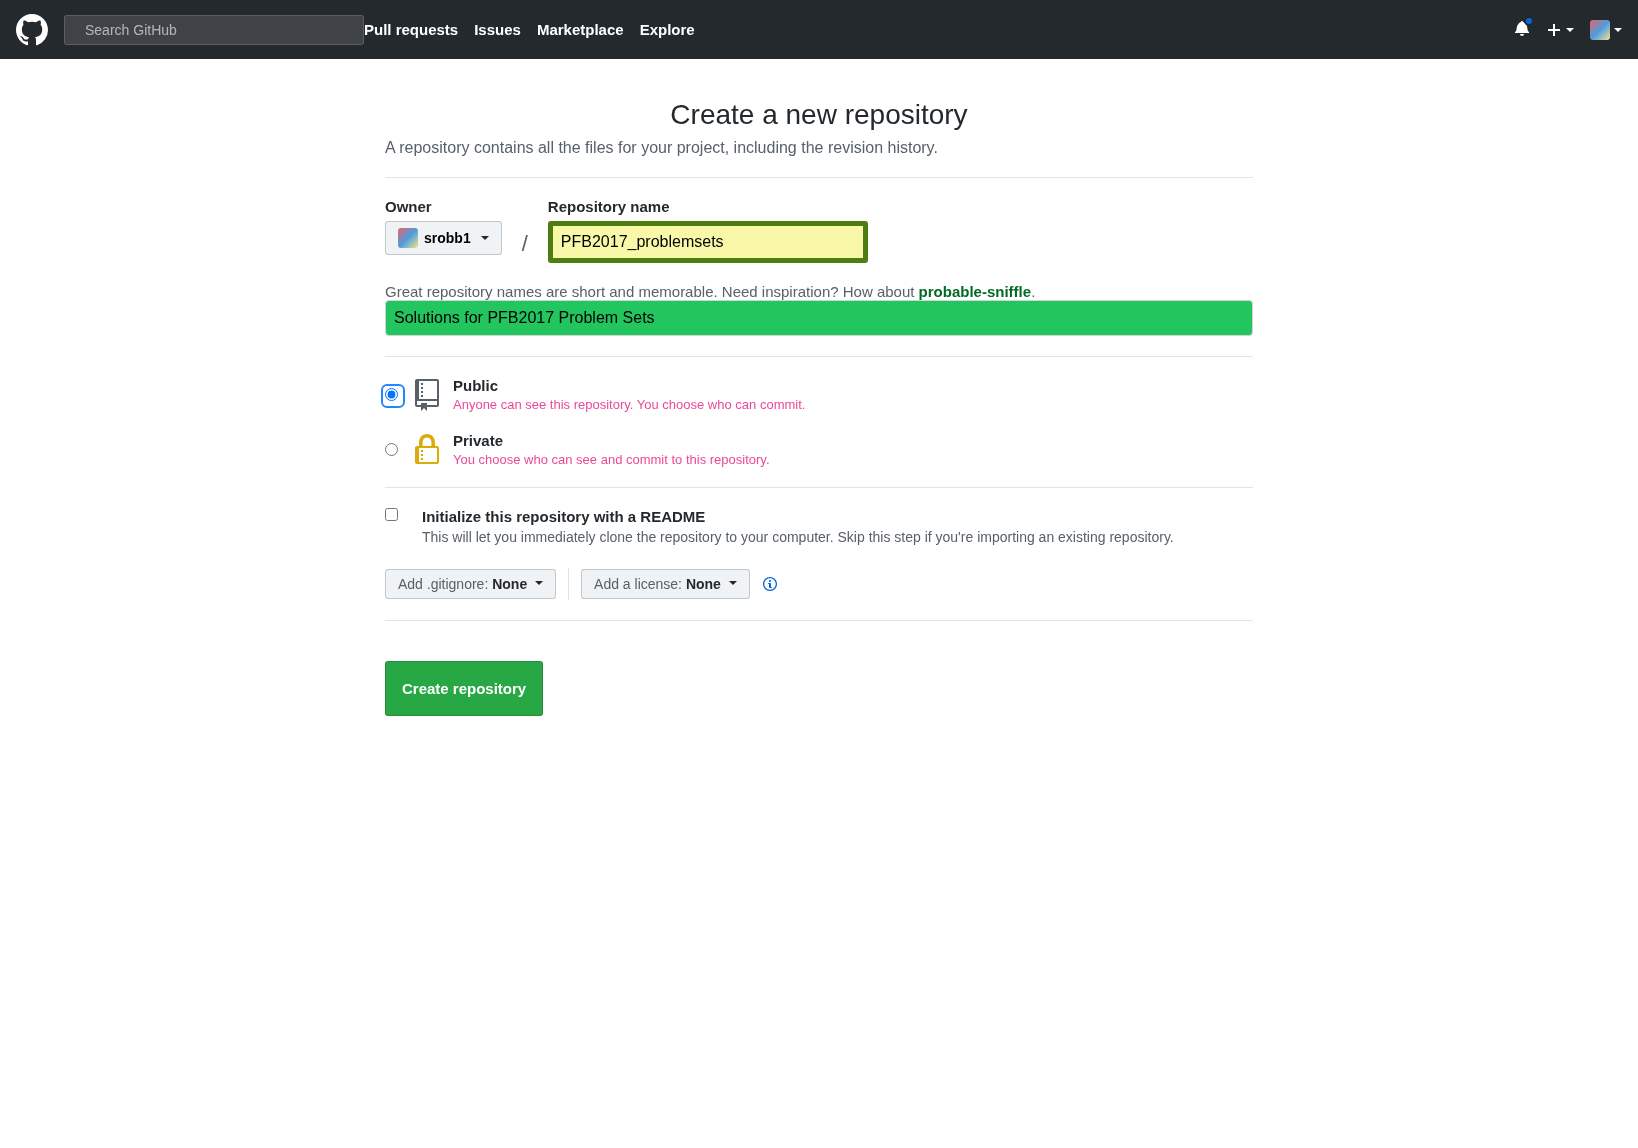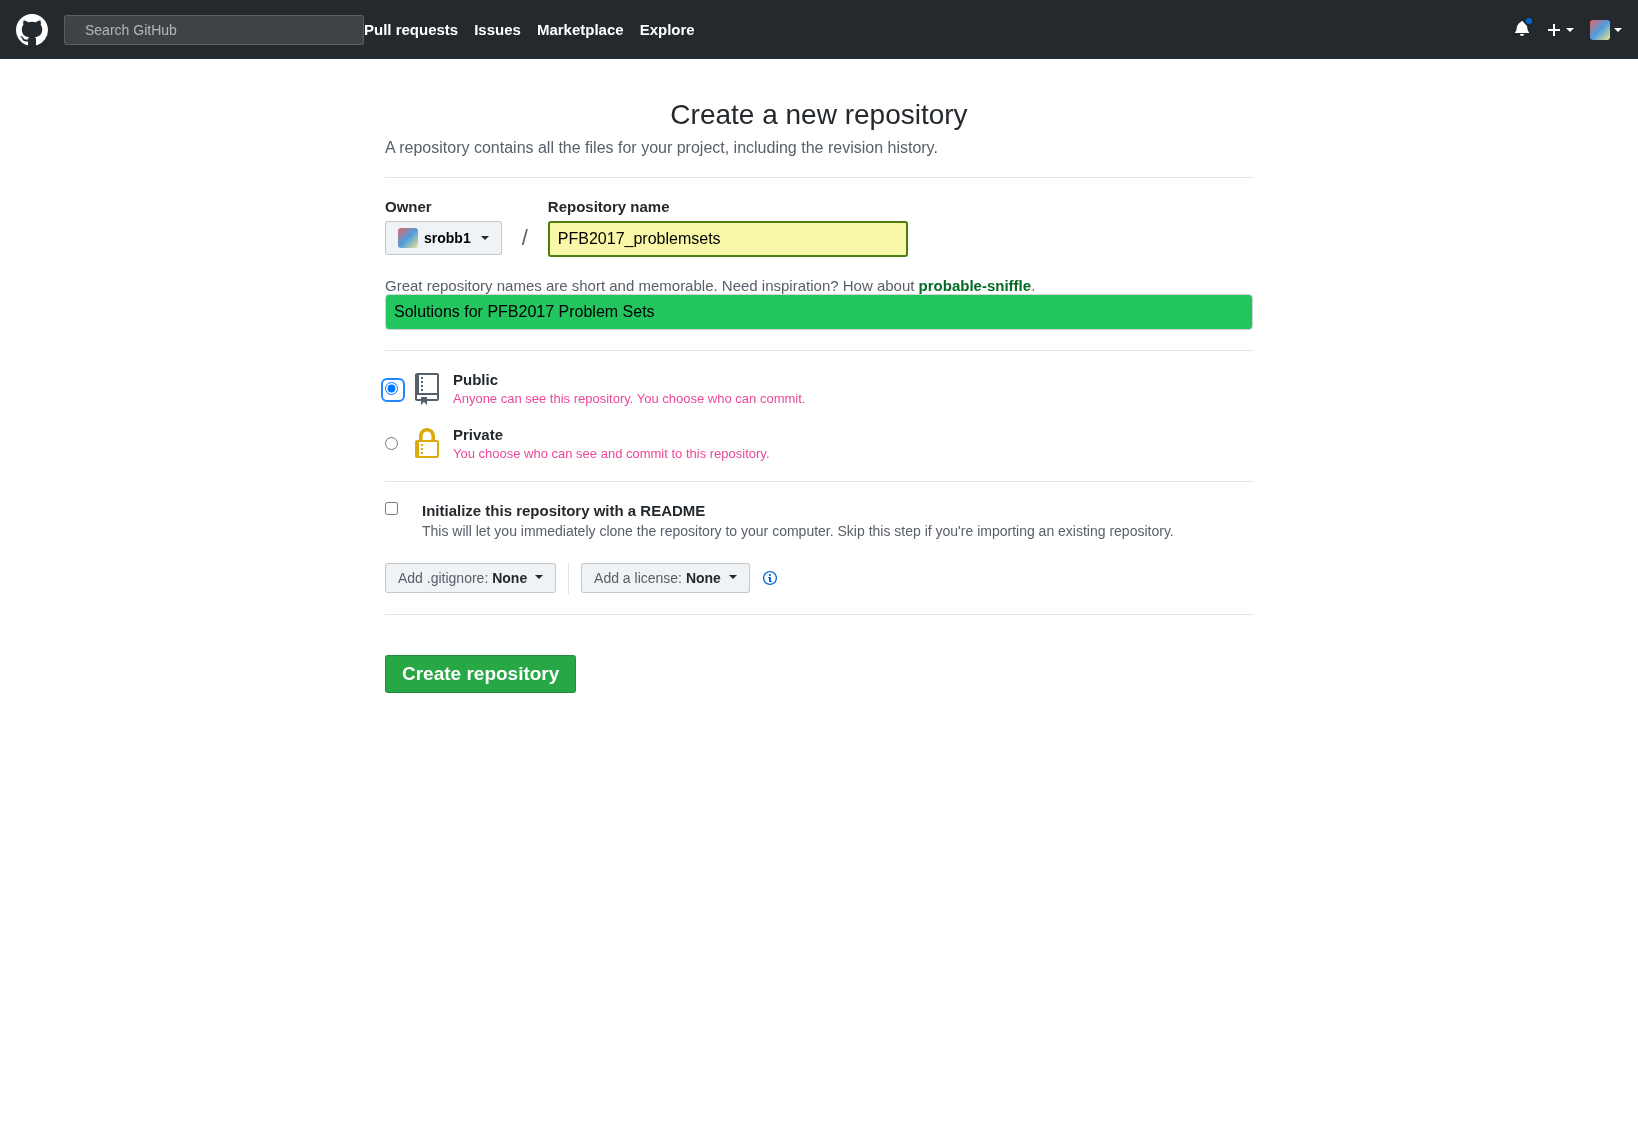--- a/index.html
+++ b/index.html
@@ -26,21 +26,21 @@
     .main { max-width: 900px; margin: 0 auto; padding: 40px 16px; }
     h1 { font-size: 28px; font-weight: 400; margin-bottom: 8px; text-align: center; }
     .subtitle { color: #586069; font-size: 16px; margin-bottom: 20px; }
     hr { border: 0; border-top: 1px solid #e1e4e8; margin: 20px 0; }
 
     .row { display: flex; align-items: flex-start; gap: 20px; margin-bottom: 20px; }
     .field-group label { display: block; font-weight: 600; margin-bottom: 6px; font-size: 15px; }
     .owner-btn { display: inline-flex; align-items: center; gap: 6px; padding: 6px 12px; background: #eff3f6; border: 1px solid rgba(27,31,35,0.2); border-radius: 3px; font-weight: 600; font-size: 14px; cursor: pointer; }
     .owner-btn .mini-avatar { width: 20px; height: 20px; border-radius: 3px; background: linear-gradient(135deg, #e66465, #4d9de0, #f0e68c); }
     .slash { font-size: 22px; color: #586069; align-self: flex-end; padding-bottom: 6px; }
-    .repo-name-input { padding: 7px 8px; font-size: 16px; border: 2px solid #4d7c0f; border-radius: 3px; background: #fafbfc; width: 360px; }
+    .repo-name-input { padding: 7px 8px; font-size: 16px; border: 5px solid #4d7c0f; border-radius: 3px; background: #fafbfc; width: 320px; }
     .highlight { background: #f8f8a8; }
     .hint { color: #586069; font-size: 15px; margin-top: 8px; }
     .hint a { color: #046925; font-weight: 600; text-decoration: none; }
     .desc-label { font-weight: 600; font-size: 15px; margin-top: 24px; margin-bottom: 6px; }
     .optional { color: #586069; font-weight: 400; font-size: 13px; }
     .desc-input { width: 100%; padding: 8px; font-size: 16px; border: 1px solid #d1d5da; border-radius: 4px; background: #22c55e; }
 
     .vis-row { display: flex; align-items: center; gap: 10px; margin-bottom: 20px; }
     .radio-wrap { width: 16px; margin-top: 2px; }
     .radio-wrap.selected { outline: 2px solid #2188ff; outline-offset: 2px; border-radius: 2px; }
@@ -53,21 +53,21 @@
     .init-row { display: flex; align-items: flex-start; gap: 24px; margin-bottom: 16px; }
     .init-text strong { font-size: 15px; display: block; margin-bottom: 2px; }
     .init-text span { color: #586069; font-size: 14px; display: block; max-width: 850px; line-height: 1.5; }
 
     .options-row { display: flex; align-items: center; gap: 12px; margin-top: 20px; }
     .select-btn { padding: 6px 12px; background: #eff3f6; border: 1px solid rgba(27,31,35,0.2); border-radius: 3px; font-size: 14px; color: #586069; cursor: pointer; }
     .select-btn strong { color: #24292e; font-weight: 600; }
     .vsep { width: 1px; height: 32px; background: #e1e4e8; }
     .info-icon { width: 16px; height: 16px; fill: #0366d6; cursor: pointer; }
 
-    .create-btn { background: #28a745; color: #fff; font-weight: 600; font-size: 19px; padding: 7px 16px; border: 1px solid rgba(27,31,35,0.2); border-radius: 3px; cursor: pointer; margin-top: 20px; }
+    .create-btn { background: #28a745; color: #fff; font-weight: 600; font-size: 15px; padding: 18px 16px; border: 1px solid rgba(27,31,35,0.2); border-radius: 3px; cursor: pointer; margin-top: 20px; }
   </style>
 </head>
 <body>
 
 <header class="header">
   <svg class="github-logo" viewBox="0 0 16 16">
       <path d="M8 0C3.58 0 0 3.58 0 8c0 3.54 2.29 6.53 5.47 7.59.4.07.55-.17.55-.38 0-.19-.01-.82-.01-1.49-2.01.37-2.53-.49-2.69-.94-.09-.23-.48-.94-.82-1.13-.28-.15-.68-.52-.01-.53.63-.01 1.08.58 1.23.82.72 1.21 1.87.87 2.33.66.07-.52.28-.87.51-1.07-1.78-.2-3.64-.89-3.64-3.95 0-.87.31-1.59.82-2.15-.08-.2-.36-1.02.08-2.12 0 0 .67-.21 2.2.82.64-.18 1.32-.27 2-.27.68 0 1.36.09 2 .27 1.53-1.04 2.2-.82 2.2-.82.44 1.1.16 1.92.08 2.12.51.56.82 1.27.82 2.15 0 3.07-1.87 3.75-3.65 3.95.29.25.54.73.54 1.48 0 1.07-.01 1.93-.01 2.2 0 .21.15.46.55.38A8.013 8.013 0 0016 8c0-4.42-3.58-8-8-8z"></path>
     </svg>
   <input class="search-box" placeholder="Search GitHub" style="">
   <nav class="nav-links">

